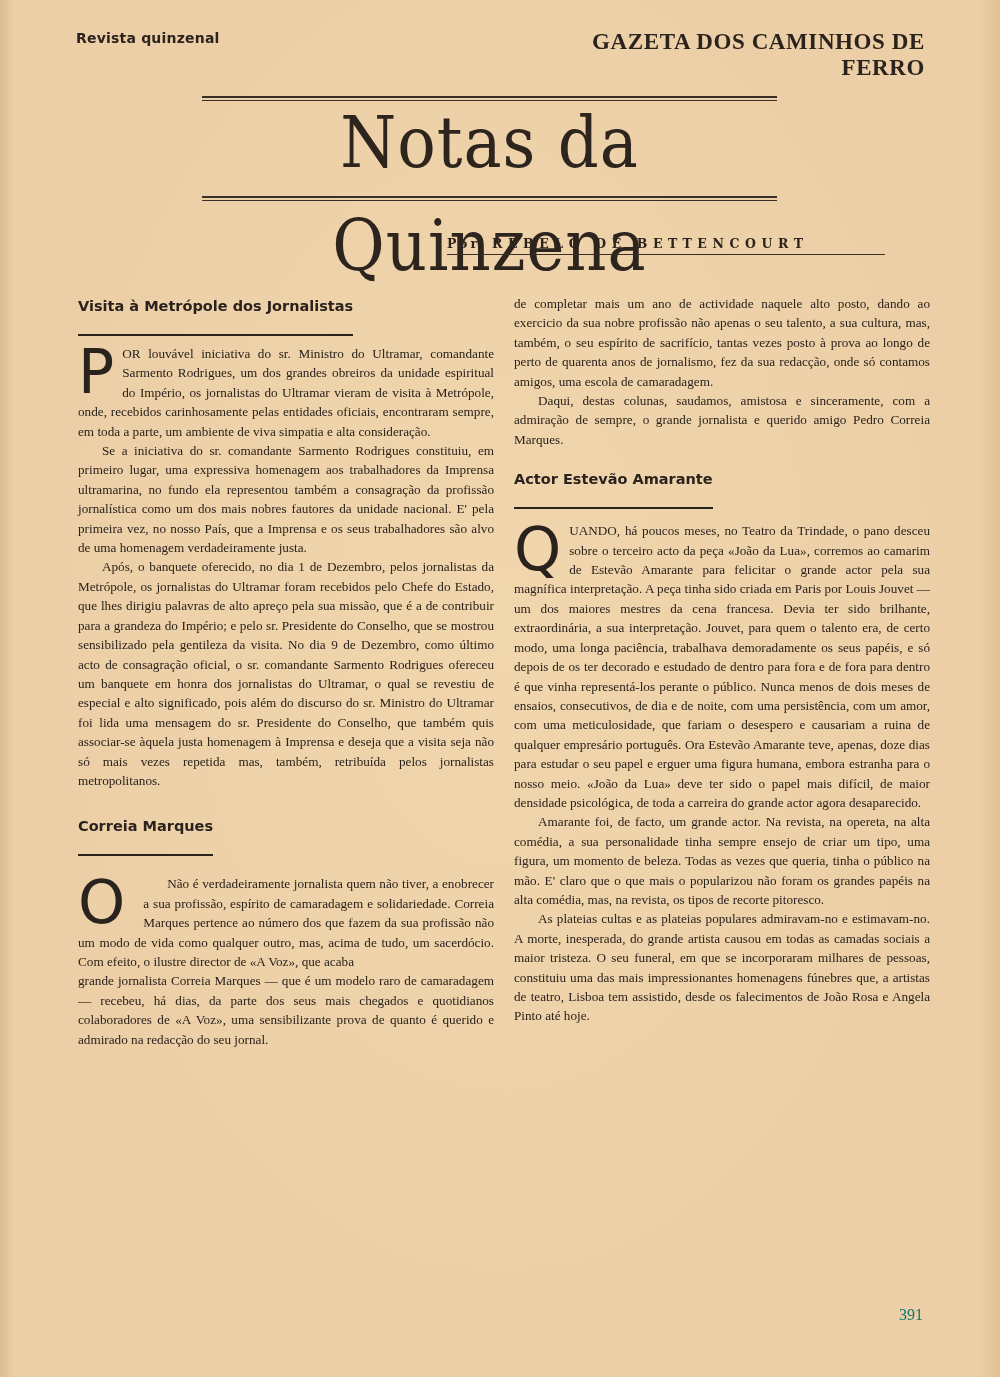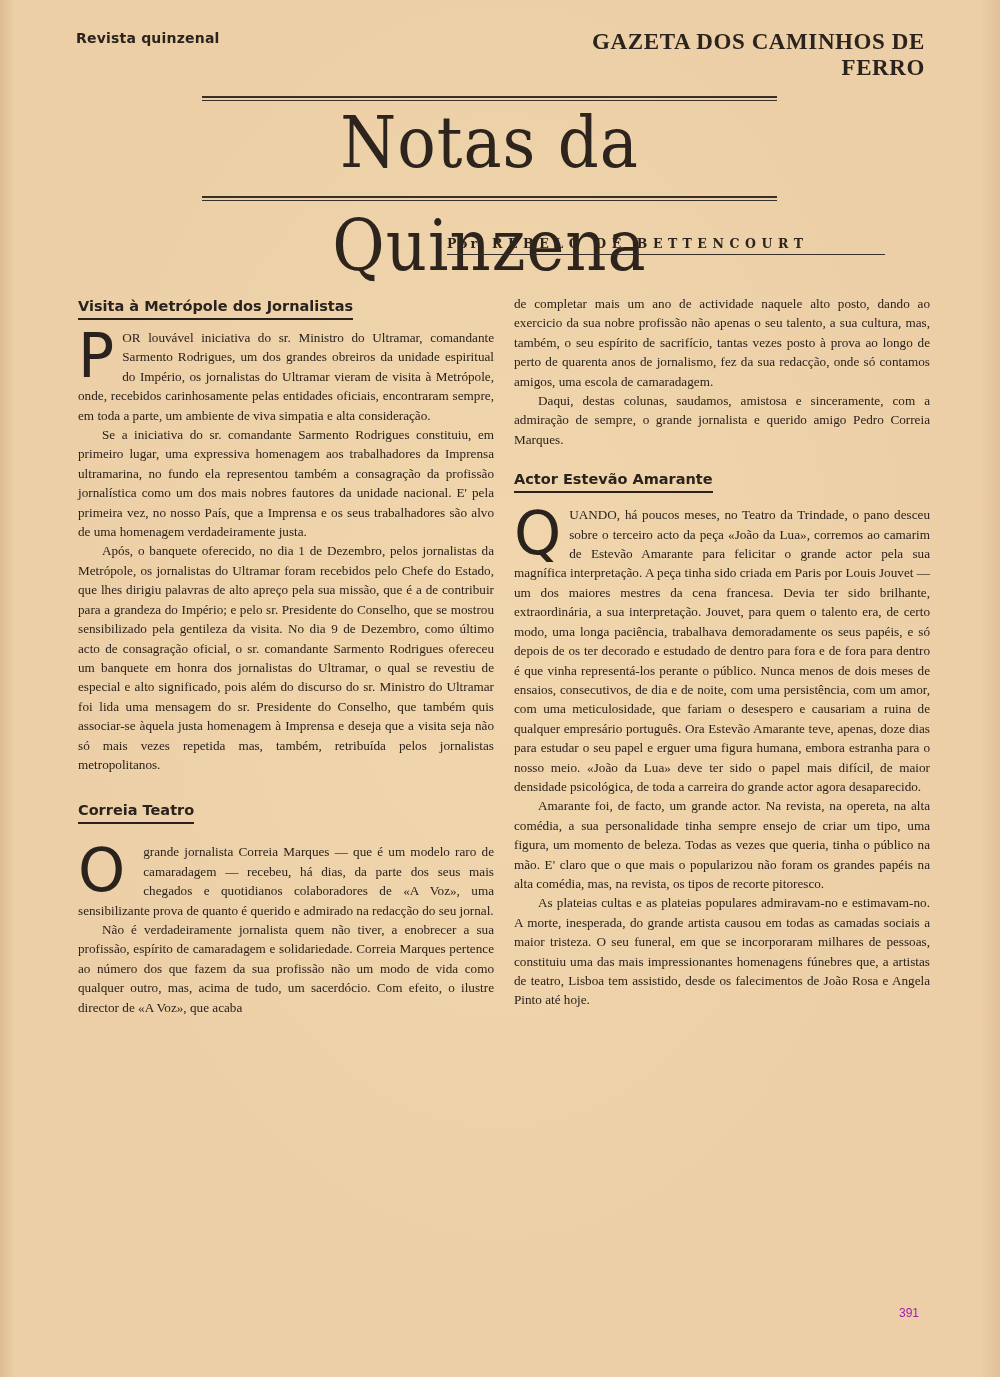--- a/index.html
+++ b/index.html
@@ -53,31 +53,31 @@
   .text {
     font-family: "DejaVu Serif", serif; font-size: 13.2px; line-height: 19.4px;
     text-align: justify; color: #2a221c; margin: 0;
   }
   .text .ind { display: inline-block; width: 24px; }
 
   .sect-head {
     font-family: "DejaVu Sans", sans-serif; font-weight: bold;
     font-size: 14.5px; line-height: 20px; color: #2a221c; margin: 0;
   }
-  .sect-head span { border-bottom: 2px solid #2a221c; padding-bottom: 2px; display: inline-block; }
+  .sect-head span { border-bottom: 2px solid #2a221c; padding-bottom: 18px; display: inline-block; }
 
   .dropcap-block { position: relative; }
   .dropcap {
     float: left; font-family: "DejaVu Sans", sans-serif; font-weight: normal;
     font-size: 60px; line-height: 52px; margin: 2px 8px 0 0; color: #2a221c;
     height: 56px;
   }
   .page-number {
     position: absolute; left: 899px; top: 1306px;
-    font-family: Liberation Sans, sans-serif; font-size: 12px; color: #a21caf;
+    font-family: Liberation Serif, serif; font-size: 16px; color: #0f766e;
   }
   p.para { margin: 0; font-family: Liberation Serif, serif; }
 </style>
 </head>
 <body>
 
 <div class="page">
 
   <div class="running-head-left">Revista quinzenal</div>
   <div class="running-head-right">GAZETA DOS CAMINHOS DE FERRO</div>
@@ -99,27 +99,27 @@
     </div>
 
     <div class="dropcap-block">
       <span class="dropcap">P</span>
       <p class="text para">OR louvável iniciativa do sr. Ministro do Ultramar, comandante Sarmento Rodrigues, um dos grandes obreiros da unidade espiritual do Império, os jornalistas do Ultramar vieram de visita à Metrópole, onde, recebidos carinhosamente pelas entidades oficiais, encontraram sempre, em toda a parte, um ambiente de viva simpatia e alta consideração.</p>
       <p class="text para"><span class="ind"></span><span>Se a iniciativa do sr. comandante Sarmento Rodrigues constituiu, em primeiro lugar, uma expressiva homenagem aos trabalhadores da Imprensa ultramarina, no fundo ela representou também a consagração da profissão jornalística como um dos mais nobres fautores da unidade nacional. E' pela primeira vez, no nosso País, que a Imprensa e os seus trabalhadores são alvo de uma homenagem verdadeiramente justa.</span></p>
       <p class="text para"><span class="ind"></span><span>Após, o banquete oferecido, no dia 1 de Dezembro, pelos jornalistas da Metrópole, os jornalistas do Ultramar foram recebidos pelo Chefe do Estado, que lhes dirigiu palavras de alto apreço pela sua missão, que é a de contribuir para a grandeza do Império; e pelo sr. Presidente do Conselho, que se mostrou sensibilizado pela gentileza da visita. No dia 9 de Dezembro, como último acto de consagração oficial, o sr. comandante Sarmento Rodrigues ofereceu um banquete em honra dos jornalistas do Ultramar, o qual se revestiu de especial e alto significado, pois além do discurso do sr. Ministro do Ultramar foi lida uma mensagem do sr. Presidente do Conselho, que também quis associar-se àquela justa homenagem à Imprensa e deseja que a visita seja não só mais vezes repetida mas, também, retribuída pelos jornalistas metropolitanos.</span></p>
     </div>
 
     <div class="sect-head" style="margin-top:26px;margin-bottom:18px;">
-      <span>Correia Teatro</span>
+      <span>Correia Marques</span>
     </div>
 
     <div class="dropcap-block">
       <span class="dropcap" style="margin-right:18px;">O</span>
+      <p class="text para"><span class="ind"></span><span>Não é verdadeiramente jornalista quem não tiver, a enobrecer a sua profissão, espírito de camaradagem e solidariedade. Correia Marques pertence ao número dos que fazem da sua profissão não um modo de vida como qualquer outro, mas, acima de tudo, um sacerdócio. Com efeito, o ilustre director de «A Voz», que acaba</span></p>
       <p class="text para">grande jornalista Correia Marques — que é um modelo raro de camaradagem — recebeu, há dias, da parte dos seus mais chegados e quotidianos colaboradores de «A Voz», uma sensibilizante prova de quanto é querido e admirado na redacção do seu jornal.</p>
-      <p class="text para"><span class="ind"></span><span>Não é verdadeiramente jornalista quem não tiver, a enobrecer a sua profissão, espírito de camaradagem e solidariedade. Correia Marques pertence ao número dos que fazem da sua profissão não um modo de vida como qualquer outro, mas, acima de tudo, um sacerdócio. Com efeito, o ilustre director de «A Voz», que acaba</span></p>
     </div>
   </div>
 
   <div class="col col-right">
     <p class="text para">de completar mais um ano de actividade naquele alto posto, dando ao exercicio da sua nobre profissão não apenas o seu talento, a sua cultura, mas, também, o seu espírito de sacrifício, tantas vezes posto à prova ao longo de perto de quarenta anos de jornalismo, fez da sua redacção, onde só contamos amigos, uma escola de camaradagem.</p>
     <p class="text para"><span class="ind"></span><span>Daqui, destas colunas, saudamos, amistosa e sinceramente, com a admiração de sempre, o grande jornalista e querido amigo Pedro Correia Marques.</span></p>
 
     <div class="sect-head" style="margin-top:20px;margin-bottom:12px;">
       <span>Actor Estevão Amarante</span>
     </div>

